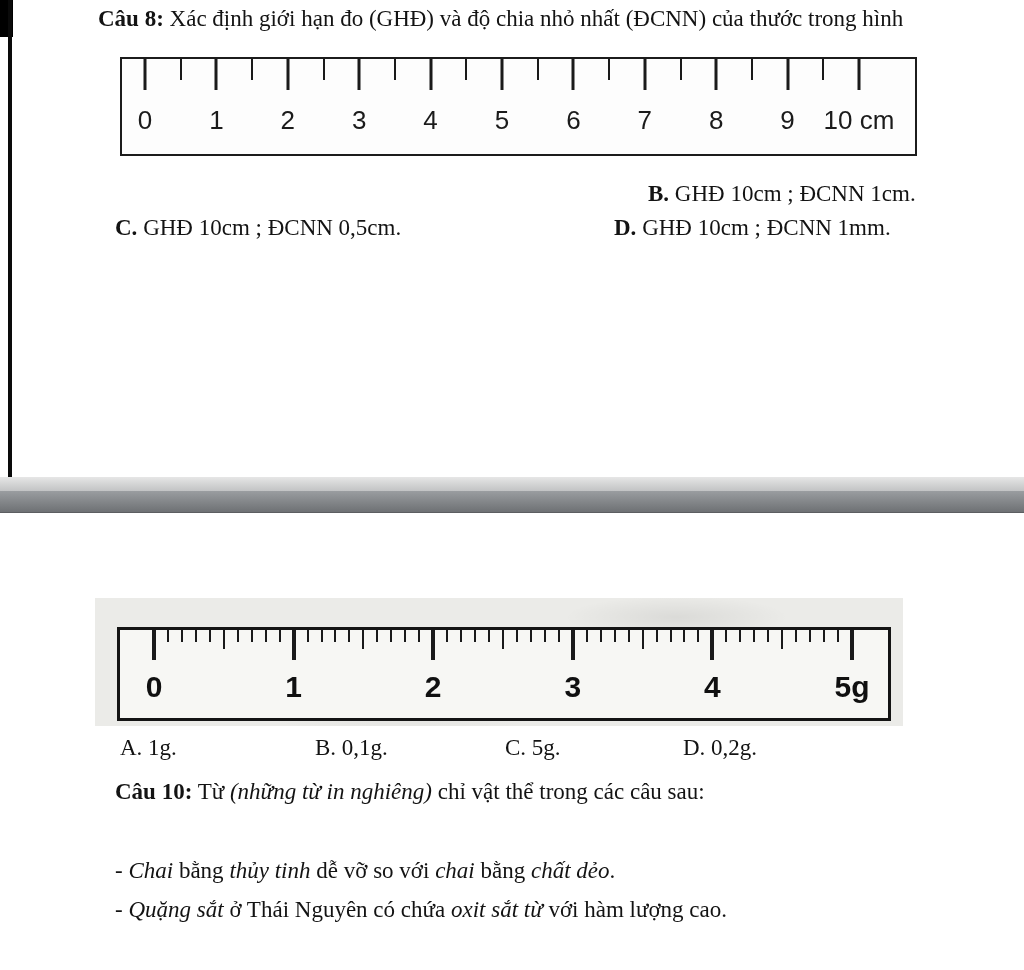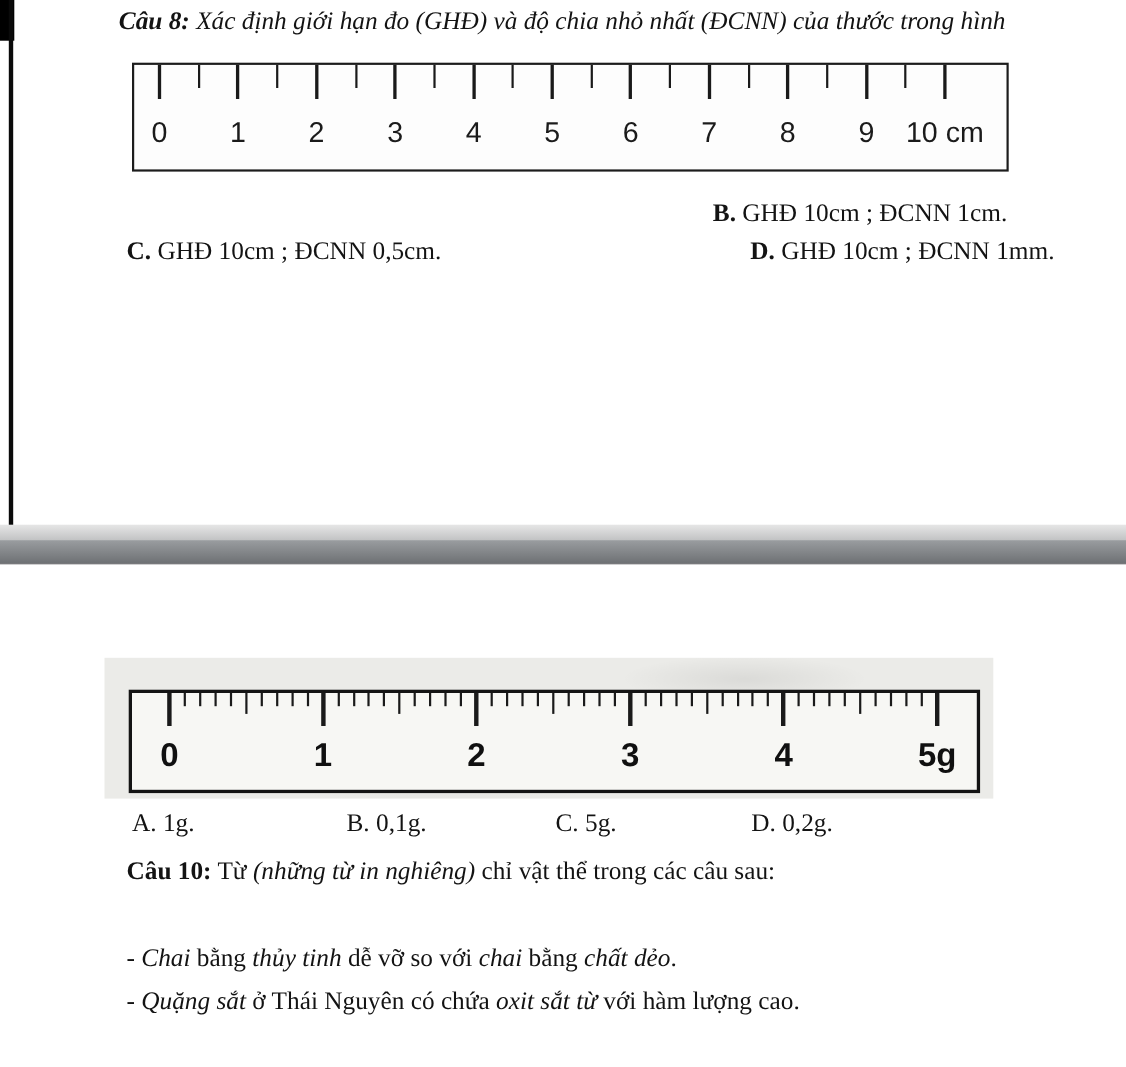--- a/index.html
+++ b/index.html
@@ -46,21 +46,21 @@
   .beam .ruler-num{top:40px;font-size:30px;font-weight:700;color:#101010;}
 </style>
 </head>
 <body>
 
 <div class="page">
 
   <div class="abs corner-block"></div>
   <div class="abs left-line"></div>
 
-  <div class="abs txt" style="left:108px;top:5px;font-style:italic;">
+  <div class="abs txt" style="left:98px;top:5px;">
     <span class="b">Câu 8:</span><span> Xác định giới hạn đo (GHĐ) và độ chia nhỏ nhất (ĐCNN) của thước trong hình</span>
   </div>
 
   <div class="abs ruler-box ruler-top">
     <div class="strip ticks">
         <div class="tick major" style="left: 0%;"></div>
         <div class="tick minor" style="left: 5%;"></div>
         <div class="tick major" style="left: 10%;"></div>
         <div class="tick minor" style="left: 15%;"></div>
         <div class="tick major" style="left: 20%;"></div>
@@ -95,21 +95,21 @@
         <span class="ruler-num" style="left: 100%;">10 cm</span>
       </div>
   </div>
 
   <div class="abs txt" style="left:648px;top:180px;">
     <span class="b">B.</span><span> GHĐ 10cm ; ĐCNN 1cm.</span>
   </div>
   <div class="abs txt" style="left:115px;top:214px;">
     <span class="b">C.</span><span> GHĐ 10cm ; ĐCNN 0,5cm.</span>
   </div>
-  <div class="abs txt" style="left:682px;top:214px;">
+  <div class="abs txt" style="left:614px;top:214px;">
     <span class="b">D.</span><span> GHĐ 10cm ; ĐCNN 1mm.</span>
   </div>
 
 
   <div class="abs divider-light"></div>
   <div class="abs divider-dark"></div>
 
   <div class="abs beam-photo"></div>
   <div class="abs ruler-box beam">
     <div class="strip ticks">

